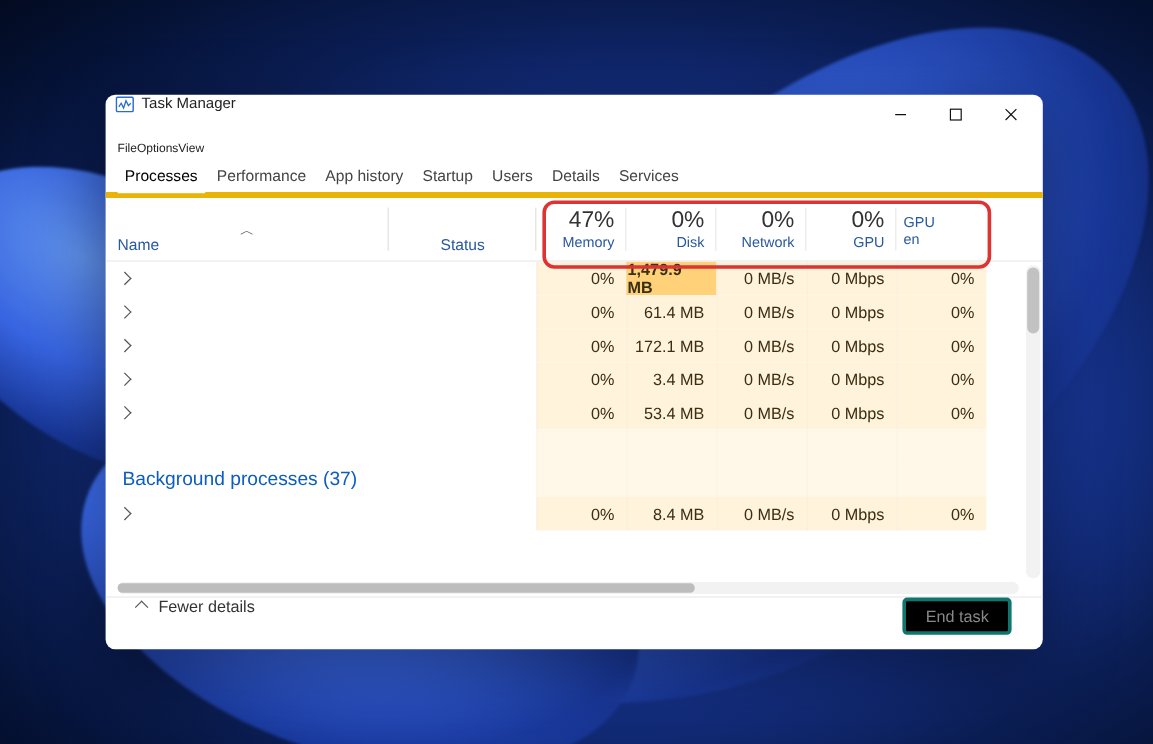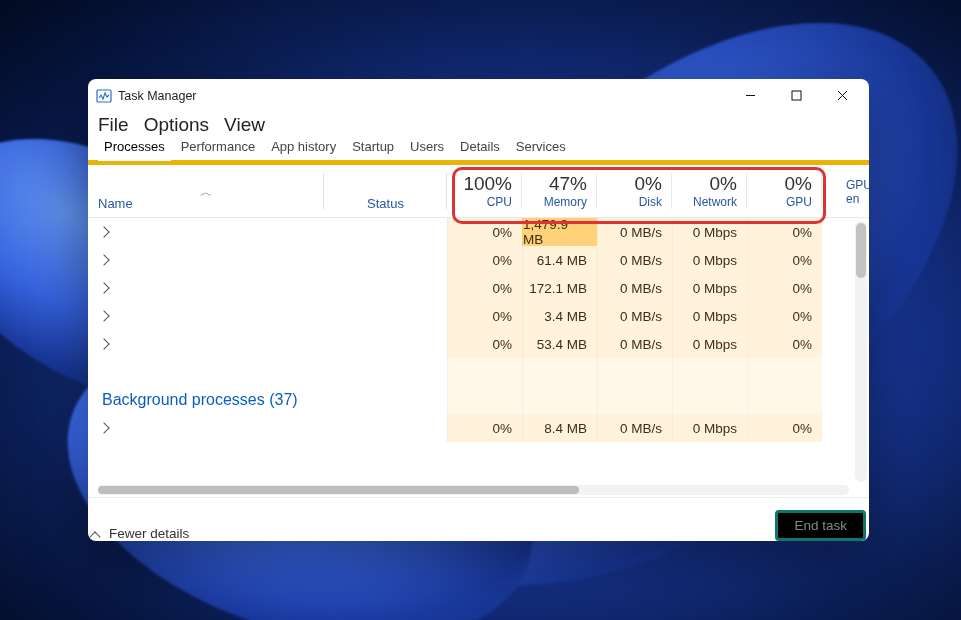--- a/index.html
+++ b/index.html
@@ -21,38 +21,38 @@
 
   .window {
     position: absolute; left: 88px; top: 79px;
     width: 781px; height: 462px;
     background: #fff; border-radius: 8px;
     box-shadow: 0 20px 60px rgba(0,0,0,0.45);
     display: flex; flex-direction: column;
     overflow: hidden;
   }
   .titlebar {
-    height: 33px; display: flex; align-items: center;
+    height: 33px; display: flex; 
     padding: 0 4px 0 8px; font-size: 12.5px; color: #222;
   }
   .titlebar .app-icon {
     width:16px; height:16px; margin-right:6px;
     display:inline-flex; align-items:center; justify-content:center;
   }
   .titlebar .app-icon svg { width:16px; height:16px; }
   .win-controls { margin-left:auto; display:flex; }
   .win-btn {
     width:46px; height:33px; display:flex; align-items:center; justify-content:center;
     color:#333;
   }
   .win-btn svg { width:11px; height:11px; stroke:#111; stroke-width:1; fill:none; }
 
   .menubar {
-    height:25px; display:flex; align-items:center; gap:15px;
-    padding:0 10px; font-size:19px; color:#222;
+    height:25px; display:flex; align-items:center; 
+    padding:0 10px; font-size:10px; color:#222;
   }
   .tabbar {
     height:28px; display:flex; align-items:flex-end; gap:0;
     padding:0 8px; font-size:13px; color:#333;
     border-bottom:5px solid #eab308;
   }
   .tab { padding:4px 8px 6px 8px; color:#444; }
   .tab.active { color:#000; position:relative; }
   .tab.active::after{
     content:""; position:absolute; left:2px; right:2px; bottom:-1px;
@@ -82,21 +82,21 @@
   .stat {
     flex:0 0 75px; padding:4px 10px 4px 4px;
     display:flex; flex-direction:column; justify-content:center; align-items:flex-end;
     position:relative;
   }
   .stat::after{
     content:""; position:absolute; right:0; top:8px; bottom:8px; width:1px; background:#e9e9e9;
   }
   .stat .big { font-size:19px; color:#333; line-height:1; }
   .stat .sml { font-size:12px; color:#2858a0; margin-top:2px; }
-  .stat.col-gpuen { flex:0 0 45px; align-items:center; padding-left:6px;margin-left:18px; }
+  .stat.col-gpuen { flex:0 0 45px; align-items:center; padding-left:6px; }
   .stat.col-gpuen::after{ display:none;}
   .stat.col-gpuen .sml { color:#2858a0; }
 
   .red-box {
     position:absolute; border:3px solid #d33; border-radius:10px;
     pointer-events:none;
   }
 
   .rows-wrap {
     position:relative; flex:1; overflow:hidden;
@@ -112,21 +112,21 @@
   .rcell.name { flex:0 0 236px; padding-left:14px; color:#333; gap:6px;}
   .rcell.status { flex:0 0 123px; }
   .rcell.num {
     flex:0 0 75px; justify-content:flex-end; padding-right:10px;
     border-left:1px solid rgba(0,0,0,0.03);
   }
   .rcell.gpuen { flex:0 0 45px; }
 
   .row.group .rcell.name { color:#0c5dc0; font-size:16px; }
   .row.data .rcell.num { background:#fff3dc; color:#3a2f12; }
-  .row.data .rcell.num.hot { background:#ffd27a; }
+  .row.data .rcell.num.hot { background:#ffd27a;font-weight:bold; }
   .row.space .rcell.num { background:#fff8e9; }
 
   .chevron {
     display:inline-block; width:8px;height:8px;
     border-right:1.5px solid #555; border-bottom:1.5px solid #555;
     transform:rotate(-45deg); margin-right:7px; margin-left:-2px;
   }
 
   .vscroll {
     position:absolute; right:2px; top:3px; width:12px; height:calc(100% - 18px);
@@ -140,21 +140,21 @@
     position:absolute; left:10px; right:20px; bottom:2px; height:10px;
     background:#f2f2f2; border-radius:5px;
   }
   .hscroll .thumb {
     position:absolute; top:1px; bottom:1px; left:0; width:64%;
     background:#bdbdbd; border-radius:5px;
   }
 
   .footer {
     height:44px; border-top:1px solid #eaeaea;
-    display:flex; align-items:flex-end; padding:0 3px; gap:10px;
+    display:flex; align-items:flex-start; padding:0 26px; gap:10px;
     font-size:13.5px; color:#333;
   }
   .footer .chev-up {
     display:inline-block; width:8px;height:8px;
     border-left:1.5px solid #555; border-top:1.5px solid #555;
     transform:rotate(45deg); margin-top:4px;
   }
   .footer .end-btn {
     margin-left:auto; padding:5px 16px; border:3px solid #0f766e; border-radius:4px;
     color:#888; background:#000000;
@@ -219,24 +219,20 @@
     <div class="header-row">
       <div class="hcell col-name sep">
         <div class="sort">︿</div>
         <div class="lbl">Name</div>
       </div>
       <div class="hcell col-status sep">
         <div class="lbl">Status</div>
       </div>
       <div class="stat-group">
         <div class="stat">
-          <span class="big">100%</span>
-          <span class="sml">CPU</span>
-        </div>
-        <div class="stat">
           <span class="big">47%</span>
           <span class="sml">Memory</span>
         </div>
         <div class="stat">
           <span class="big">0%</span>
           <span class="sml">Disk</span>
         </div>
         <div class="stat">
           <span class="big">0%</span>
           <span class="sml">Network</span>

